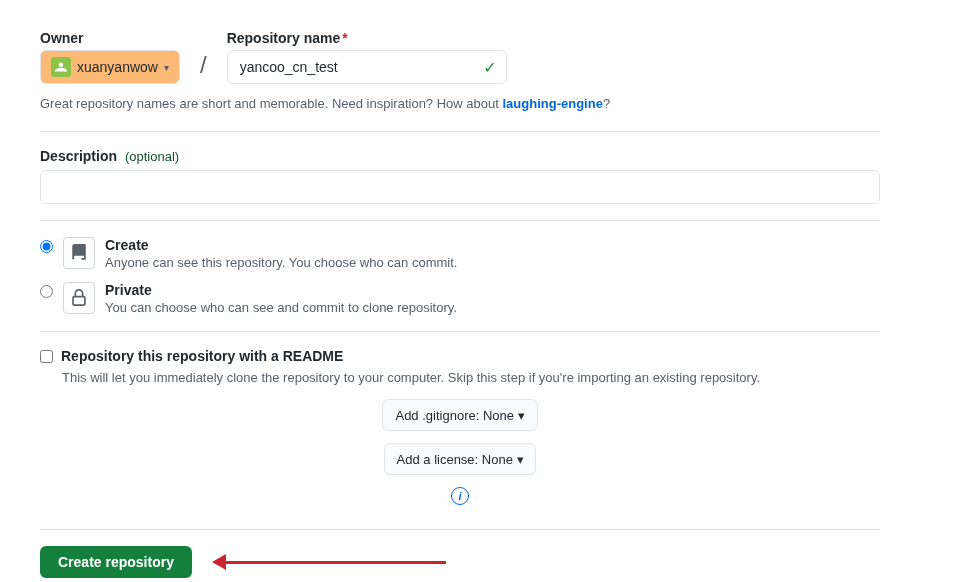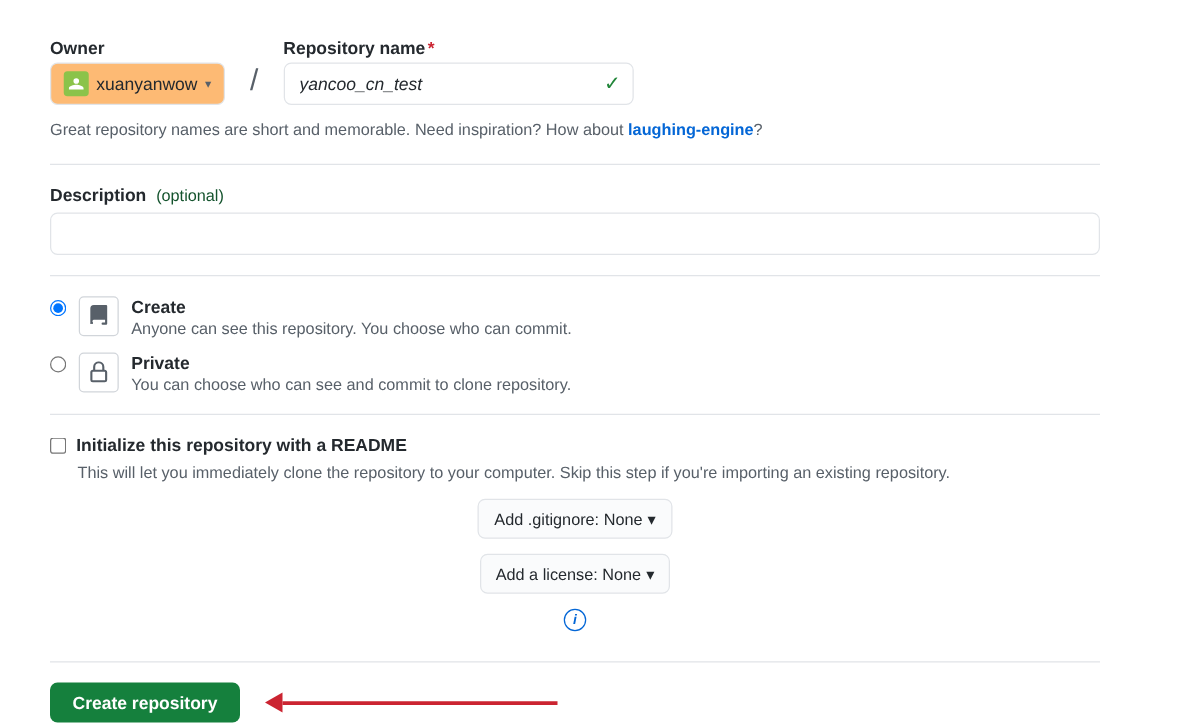--- a/index.html
+++ b/index.html
@@ -91,21 +91,20 @@
 
     .repo-name-input {
       border: 1px solid #e1e4e8;
       border-radius: 6px;
       padding: 5px 32px 5px 12px;
       font-size: 14px;
       color: #24292e;
       height: 34px;
       width: 280px;
       outline: none;
-      font-style: italic;
     }
 
     .check-icon {
       position: absolute;
       right: 10px;
       color: #22863a;
       font-size: 16px;
     }
 
     
@@ -384,21 +383,21 @@
         <span class="visibility-desc">You can choose who can see and commit to clone repository.</span>
       </div>
     </div>
   </div>
 
   <hr class="divider">
 
   <div class="init-section">
     <div class="init-checkbox-row">
       <input type="checkbox" id="init-readme" style="">
-      <label for="init-readme" class="init-label">Initialize this repository with a README</label>
+      <label for="init-readme" class="init-label">Repository this repository with a README</label>
     </div>
     <p class="init-desc">This will let you immediately clone the repository to your computer. Skip this step if you're importing an existing repository.</p>
 
     <div class="dropdowns-row">
       <button class="dropdown-btn">
         <span>Add .gitignore: None</span>
         <span>▾</span>
       </button>
       <button class="dropdown-btn">
         <span>Add a license: None</span>

